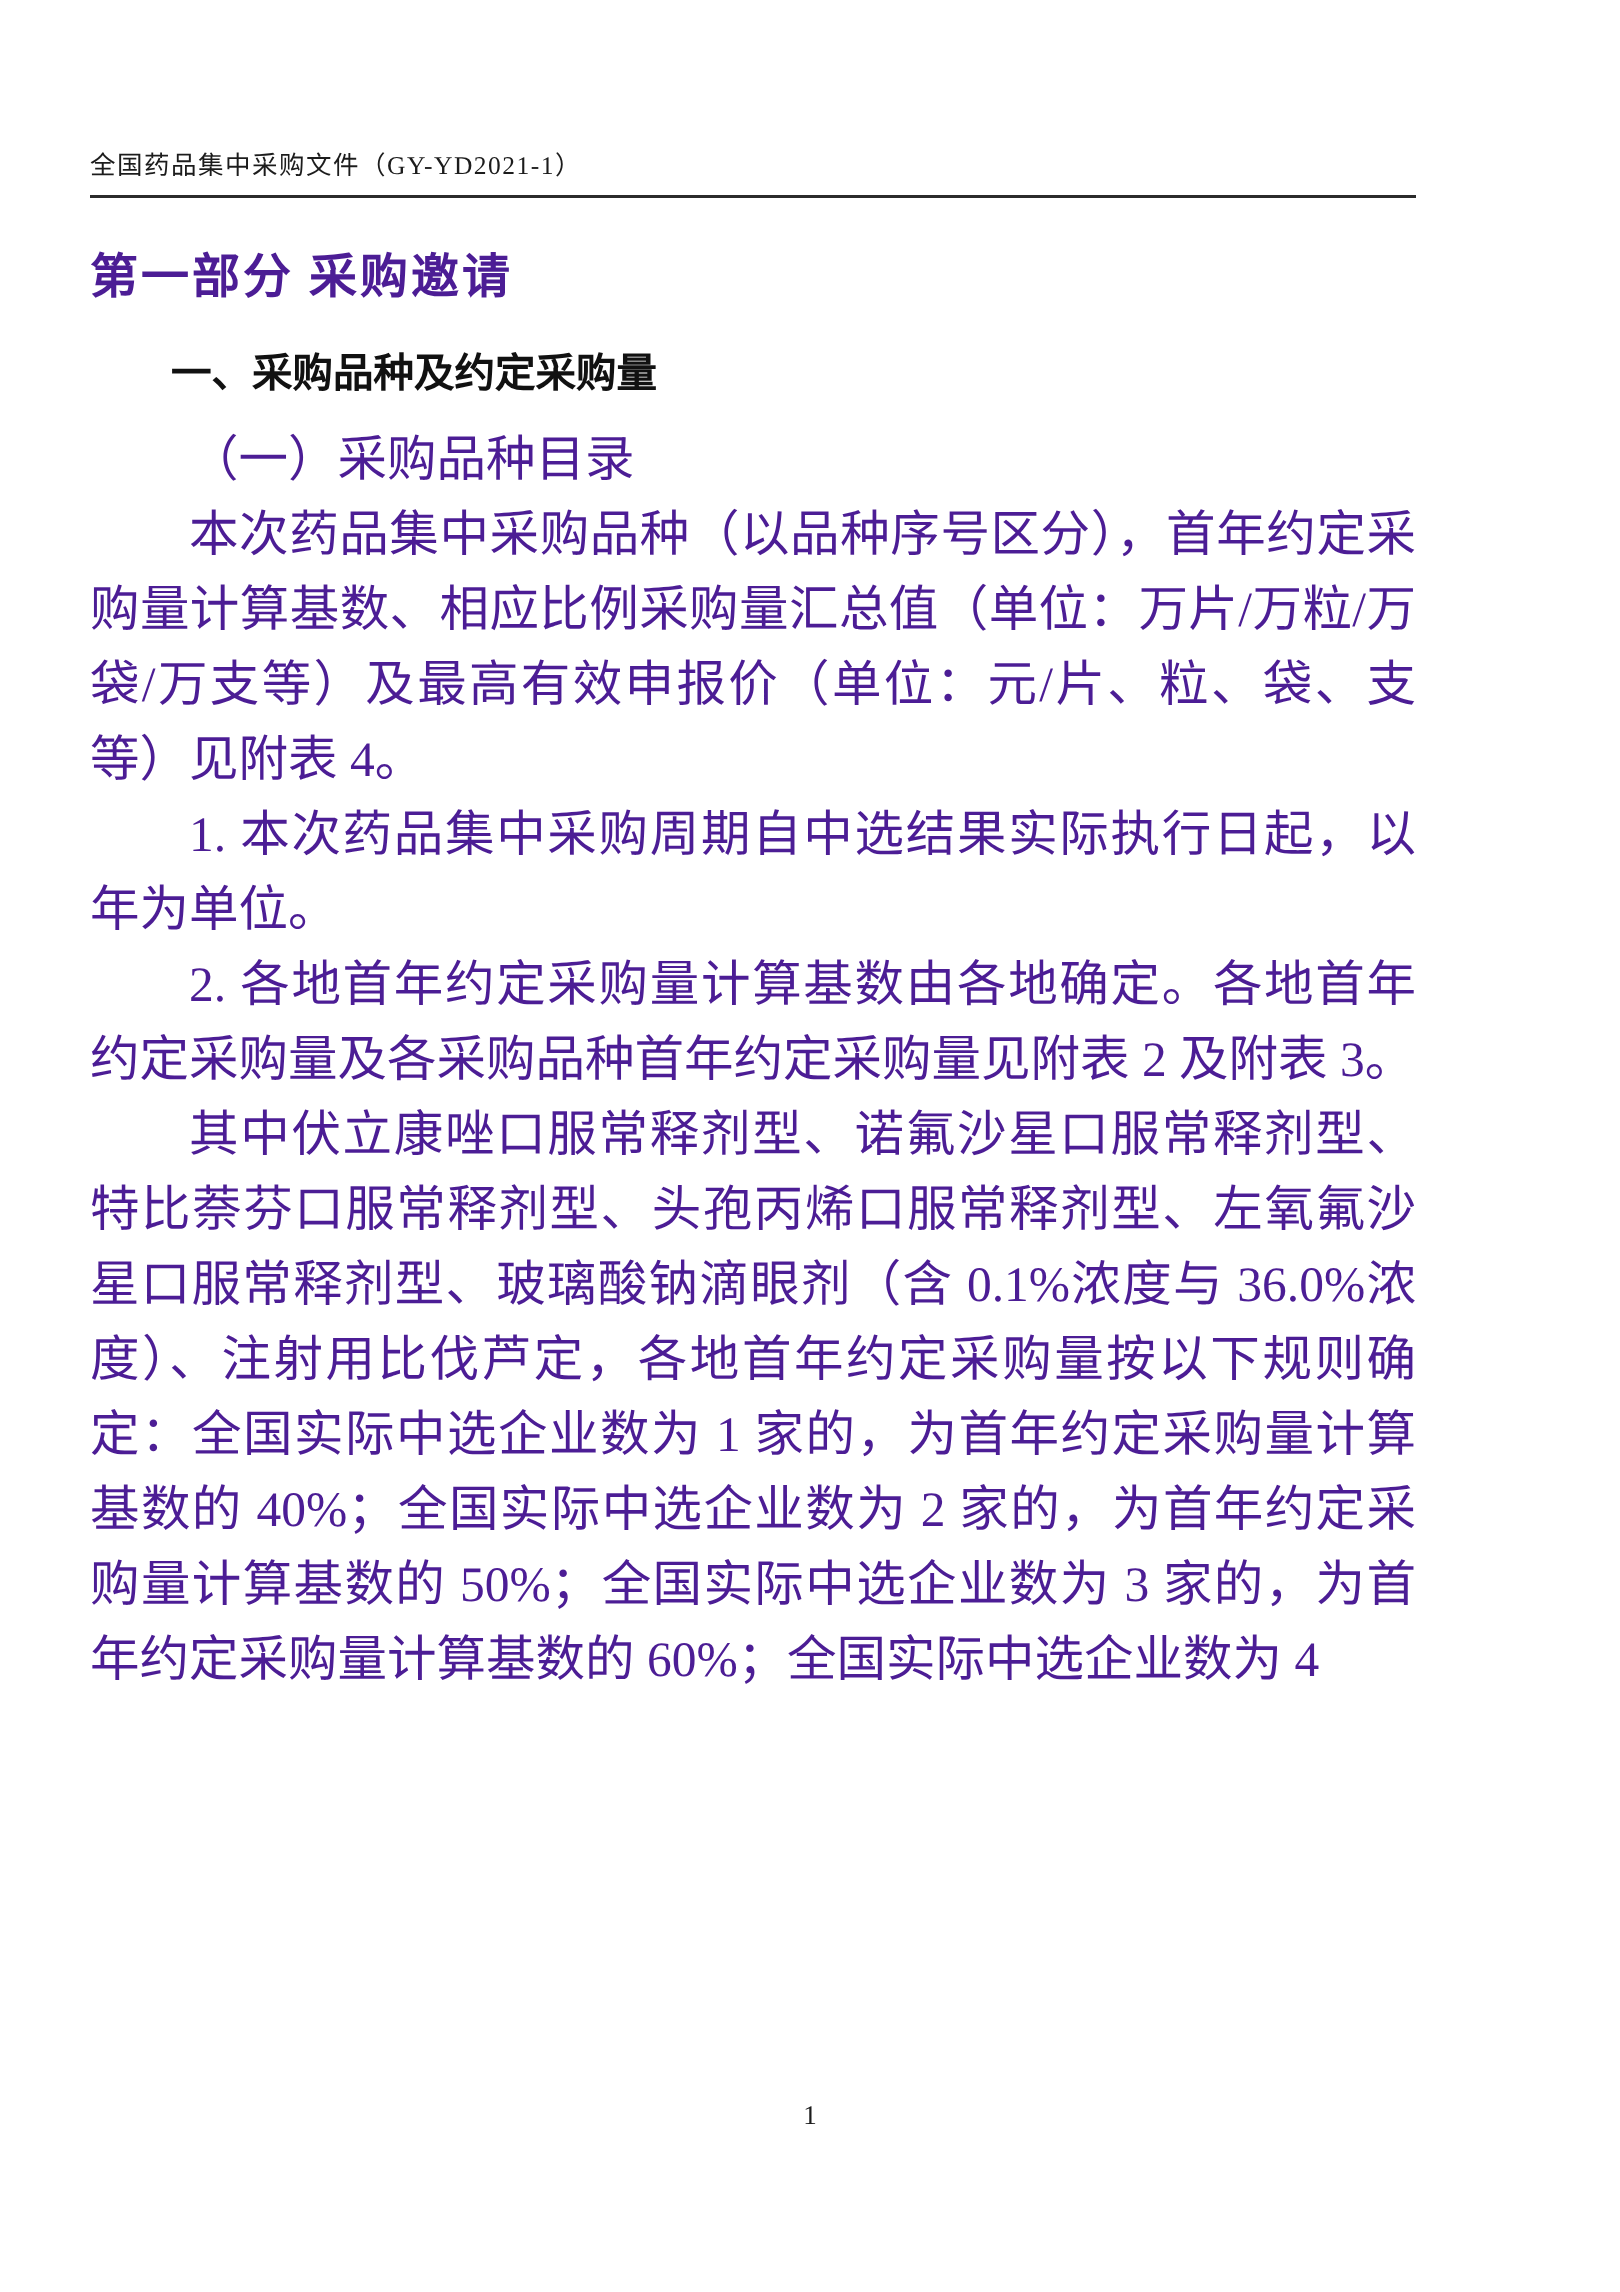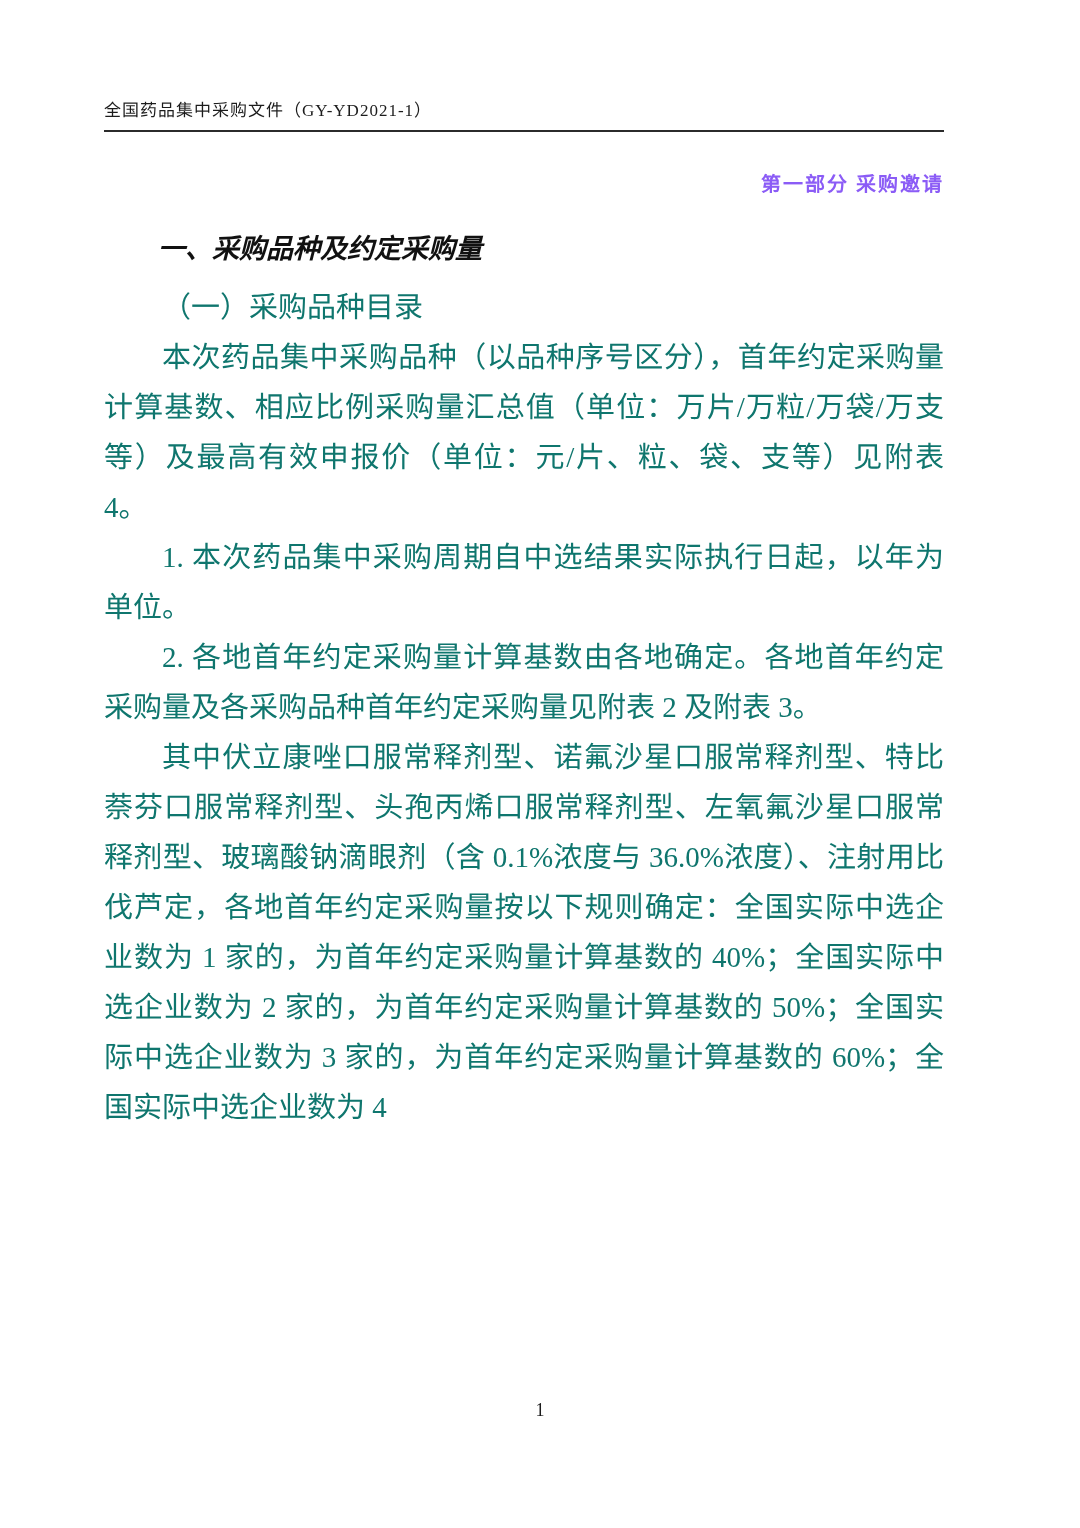--- a/index.html
+++ b/index.html
@@ -7,67 +7,66 @@
     padding: 0;
     background: #ffffff;
   }
   .page {
     position: relative;
     width: 1080px;
     height: 1528px;
     margin: 0 auto;
     background: #ffffff;
     box-sizing: border-box;
-    padding: 100px 136px 0 104px;
+    padding: 100px 136px 0 60px;
     overflow: hidden;
     color: #1c1c1c;
     font-family: "Liberation Serif", "DejaVu Serif", serif;
   }
   .header-text {
     font-size: 17px;
     line-height: 22px;
     letter-spacing: 1px;
     color: #1c1c1c;
   }
   .header-divider {
     margin-top: 8px;
     border: 0;
     border-bottom: 2px solid #2b2b2b;
   }
   .doc-title {
     margin: 30px 0 0 0;
-    text-align: right;
-    font-size: 20px;
+    text-align: left;
+    font-size: 32px;
     line-height: 44px;
     font-weight: bold;
     letter-spacing: 2px;
-    color: #8b5cf6;
+    color: #4c1d95;
     font-family: "Liberation Serif", "DejaVu Serif", serif;
   }
   .section-heading {
     margin: 26px 0 0 0;
     padding-left: 54px;
     font-size: 27px;
     line-height: 34px;
     font-weight: bold;
     color: #111111;
     font-family: "Liberation Sans", "DejaVu Sans", sans-serif;
-    font-style: italic;
   }
   .doc-body {
     margin-top: 16px;
   }
   .doc-body p {
     margin: 0;
-    font-size: 29px;
+    font-size: 33px;
     line-height: 50px;
     text-indent: 2em;
     text-align: justify;
     text-justify: inter-character;
-    color: #0f766e;
+    color: #4c1d95;
   }
   .page-footer {
     position: absolute;
     left: 0;
     right: 0;
     top: 1400px;
     text-align: center;
   }
   .page-number {
     font-size: 18px;

